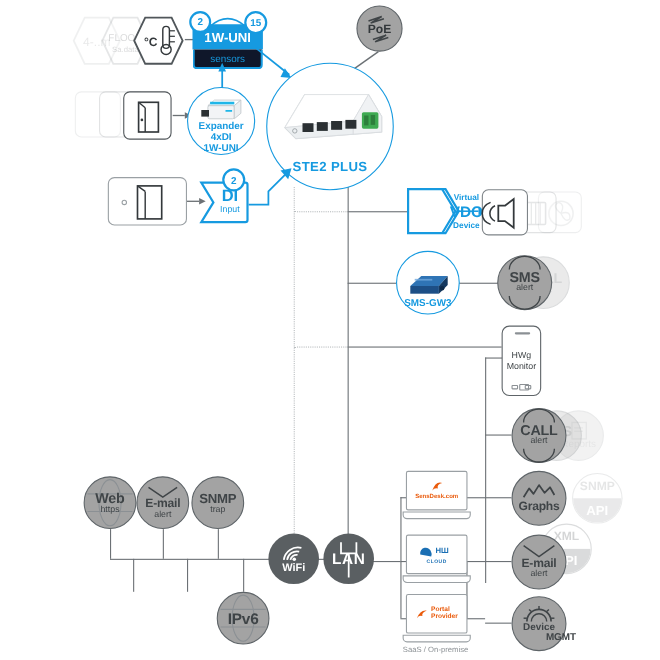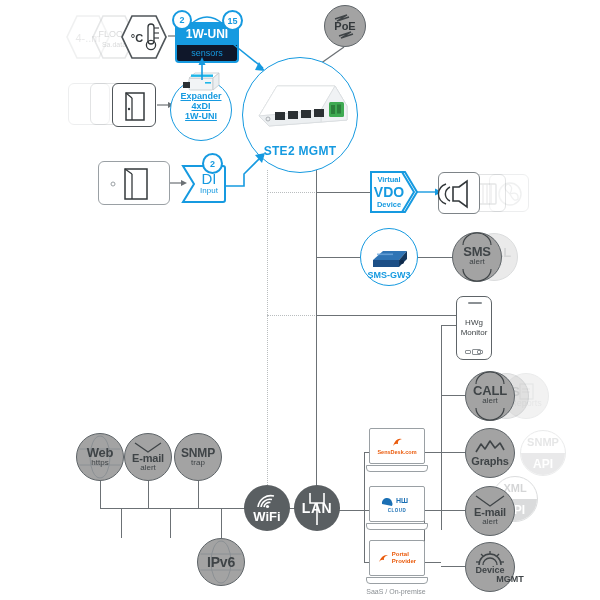--- a/index.html
+++ b/index.html
@@ -184,21 +184,21 @@
 
   <div class="node bluecirc" style="left:170px;top:79px;width:62px;height:62px;">
     <svg width="40" height="24" viewBox="0 0 40 24" style="margin-bottom:-2px;">
       <rect x="8" y="8" width="24" height="12" rx="1.5" fill="#f2f4f6" stroke="#c3c9cd" stroke-width=".8"></rect>
       <polygon points="8,8 14,3 38,3 32,8" fill="#ffffff" stroke="#c3c9cd" stroke-width=".8"></polygon>
       <polygon points="32,8 38,3 38,15 32,20" fill="#eceff1" stroke="#c3c9cd" stroke-width=".8"></polygon>
       <rect x="10" y="4.5" width="22" height="2.4" fill="#1fb6e8"></rect>
       <rect x="2" y="12" width="7" height="6" fill="#2c3134"></rect>
       <rect x="24" y="12" width="6" height="1.6" fill="#1fb6e8"></rect>
     </svg>
-    <div class="bluelbl" style="margin-bottom:18px;text-decoration:underline;">
+    <div class="bluelbl" style="margin-bottom:0;">
       <div>Expander 4xDI</div>
       <div>1W-UNI</div>
     </div>
   </div>
   <svg class="node" style="left:195px;top:57px;" width="14" height="24">
     <line x1="7" y1="23" x2="7" y2="7" stroke="#169ae0" stroke-width="1.6"></line>
     <polygon points="3.5,8 7,0 10.5,8" fill="#169ae0"></polygon>
   </svg>
 
   <div class="node" style="left:242px;top:57px;width:116px;height:116px;border:1.6px solid #169ae0;border-radius:50%;background:#fff;">
@@ -209,58 +209,58 @@
       <polygon points="8,40 70,34 70,46 18,50" fill="#eceff1" stroke="#d9dde0" stroke-width=".8"></polygon>
       <rect x="24" y="36" width="10" height="8" fill="#2b3033"></rect>
       <rect x="37" y="35" width="10" height="8" fill="#2b3033"></rect>
       <rect x="50" y="34" width="10" height="8" fill="#2b3033"></rect>
       <rect x="63" y="33" width="10" height="8" fill="#2b3033"></rect>
       <rect x="78" y="26" width="15" height="15" rx="1.5" fill="#3faa52"></rect>
       <rect x="80" y="29" width="4" height="9" fill="#2d7f3c"></rect>
       <rect x="86" y="28.5" width="4" height="9" fill="#2d7f3c"></rect>
       <circle cx="17" cy="43" r="2" fill="none" stroke="#9aa0a4" stroke-width=".8"></circle>
     </svg>
-    <div style="position:absolute;left:0;right:0;bottom:14px;text-align:center;color:#169ae0;font-size:12px;font-weight:700;letter-spacing:.3px;">STE2 MGMT</div>
+    <div style="position:absolute;left:0;right:0;bottom:14px;text-align:center;color:#169ae0;font-size:12px;font-weight:700;letter-spacing:.3px;">STE2 PLUS</div>
   </div>
 
   <div class="node sqbox" style="left:98px;top:161px;width:72px;height:44px;border-color:#9aa0a4;">
     <svg width="72" height="44" viewBox="0 0 72 44">
       <rect x="26" y="7" width="22" height="30" fill="none" stroke="#33383b" stroke-width="1.5"></rect>
       <line x1="26" y1="7" x2="33" y2="12" stroke="#33383b" stroke-width="1.3"></line>
       <line x1="33" y1="12" x2="33" y2="37" stroke="#33383b" stroke-width="1.3"></line>
       <circle cx="14" cy="22" r="2" fill="none" stroke="#9aa0a4" stroke-width="1"></circle>
     </svg>
   </div>
   <svg class="node" style="left:170px;top:177px;" width="18" height="12">
     <line x1="0" y1="6" x2="11" y2="6" stroke="#6c7175" stroke-width="1.2"></line>
     <polygon points="11,3 17,6 11,9" fill="#6c7175"></polygon>
   </svg>
 
   <div class="node" style="left:180px;top:163px;width:46px;height:42px;">
     <svg width="46" height="42" viewBox="0 0 46 42" style="position:absolute;left:0;top:0;">
       <path d="M3,3 h40 a2,2 0 0 1 2,2 v32 a2,2 0 0 1 -2,2 h-40 a0,0 0 0 1 0,0 l11,-18 l-11,-18 z" fill="#fff" stroke="#169ae0" stroke-width="2"></path>
     </svg>
     <div style="position:absolute;left:14px;top:8px;width:30px;text-align:center;color:#169ae0;">
-      <div style="font-size:15px;font-weight:400;line-height:1;">DI</div>
+      <div style="font-size:15px;font-weight:700;line-height:1;">DI</div>
       <div style="font-size:8px;line-height:1.2;">Input</div>
     </div>
   </div>
   <div class="badge" style="left:202px;top:153px;width:17px;height:17px;">2</div>
 
   <svg class="node" style="left:226px;top:152px;" width="44" height="36">
     <path d="M0,34 h18 v-12 l18,-18" fill="none" stroke="#169ae0" stroke-width="1.6"></path>
     <polygon points="29,3 39,1 36,11" fill="#169ae0"></polygon>
   </svg>
 
   <div class="node" style="left:369px;top:170px;width:50px;height:44px;">
     <svg width="50" height="44" viewBox="0 0 50 44" style="position:absolute;left:0;top:0;">
       <path d="M2,2 h34 l12,20 l-12,20 h-34 a0,0 0 0 1 0,0 z" fill="#fff" stroke="#169ae0" stroke-width="2"></path>
       <path d="M33,2 L45,22 L33,42" fill="none" stroke="#169ae0" stroke-width="2"></path>
     </svg>
-    <div style="position:absolute;left:4px;top:5px;width:32px;text-align:center;color:#169ae0;">
+    <div style="position:absolute;left:4px;top:5px;width:32px;text-align:center;color:#169ae0;padding-left:35px;">
       <div style="font-size:7.5px;font-weight:700;line-height:1.2;">Virtual</div>
       <div style="font-size:14px;font-weight:700;line-height:1.15;">VDO</div>
       <div style="font-size:7.5px;font-weight:700;line-height:1.2;">Device</div>
     </div>
   </div>
 
   <div class="node sqbox faded2" style="left:489px;top:174px;width:40px;height:38px;">
     <svg width="40" height="38" viewBox="0 0 40 38">
       <circle cx="20" cy="19" r="11" fill="none" stroke="#8b9094" stroke-width="1.4"></circle>
       <path d="M20,19 q-9,-7 -2,-10 q6,2 2,10" fill="none" stroke="#8b9094" stroke-width="1.2"></path>
@@ -446,21 +446,21 @@
     <div class="t1" style="position:relative;font-size:14px;">IPv6</div>
   </div>
 
   <div class="node dark" style="left:244px;top:485px;width:46px;height:46px;">
     <svg width="24" height="16" viewBox="0 0 24 16" style="margin-bottom:0px;">
       <path d="M3,14 a13,13 0 0 1 16,-11" fill="none" stroke="#fff" stroke-width="1.6"></path>
       <path d="M6,14 a9,9 0 0 1 11,-7.5" fill="none" stroke="#fff" stroke-width="1.6"></path>
       <path d="M9,14 a5.5,5.5 0 0 1 6.5,-4.5" fill="none" stroke="#fff" stroke-width="1.6"></path>
       <circle cx="12.5" cy="13.5" r="1.6" fill="#fff"></circle>
     </svg>
-    <div class="t2" style="font-size:13px;font-weight:700;">WiFi</div>
+    <div class="t2" style="font-size:10px;font-weight:700;">WiFi</div>
   </div>
 
   <div class="node dark" style="left:294px;top:485px;width:46px;height:46px;justify-content:center;">
     <svg width="46" height="46" viewBox="0 0 46 46" style="position:absolute;">
       <path d="M16,8 v10 h14 v-10" fill="none" stroke="#fff" stroke-width="1.6"></path>
       <line x1="23" y1="18" x2="23" y2="40" stroke="#fff" stroke-width="1.6"></line>
     </svg>
     <div class="t1" style="position:relative;font-size:14px;letter-spacing:.5px;">LAN</div>
   </div>
 

